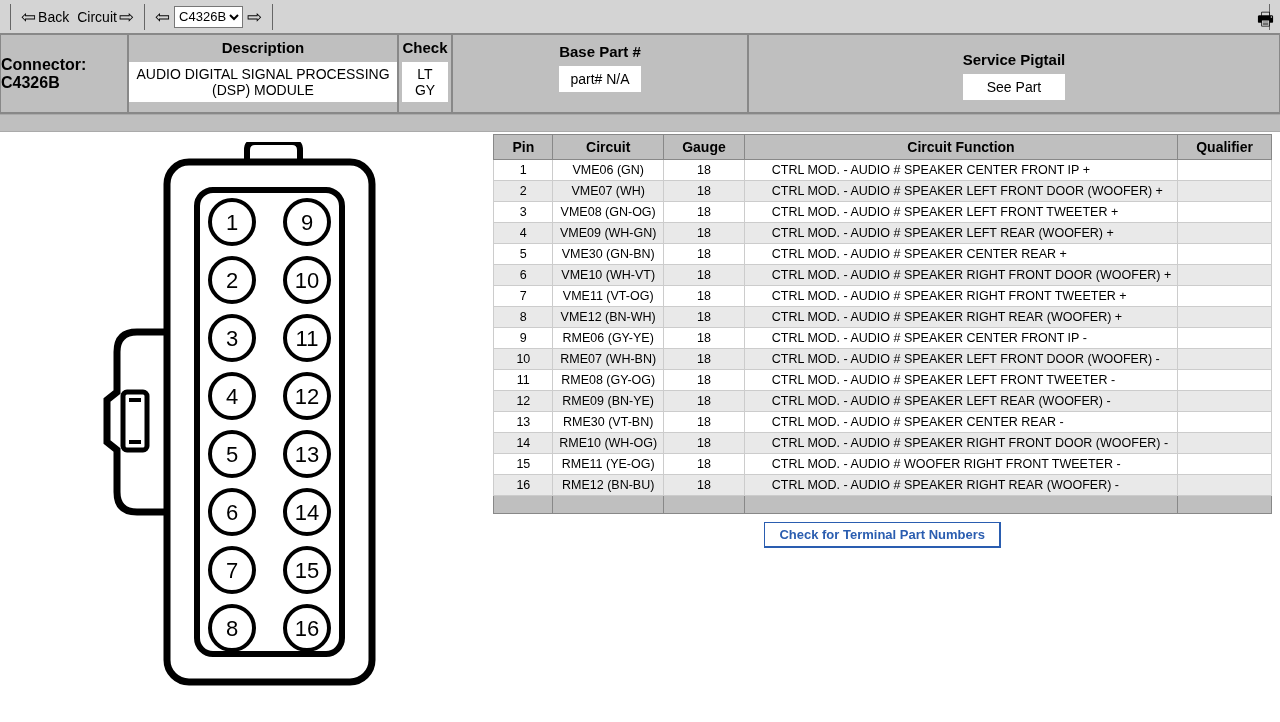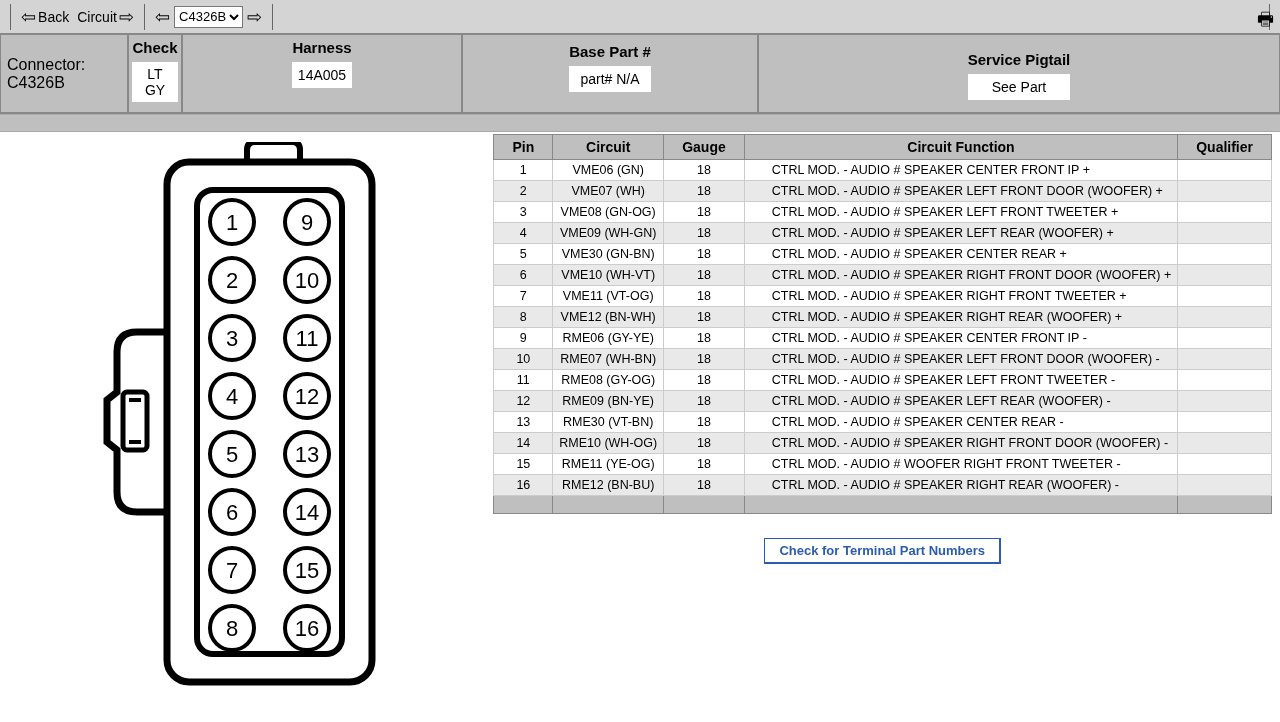--- a/index.html
+++ b/index.html
@@ -82,23 +82,23 @@
     font-size: 14px;
     min-height: 26px;
     display: flex;
     flex-direction: column;
     align-items: center;
     justify-content: center;
   }
   .connector-cell {
     width: 128px;
     background: #bfbfbf;
-    font-weight: normal;
+    font-weight: bold;
     font-size: 16px;
-    padding: 10px 6px;
+    padding: 10px 0;
     border: 1px solid #888;
     display: flex;
     flex-direction: column;
     justify-content: center;
   }
   .col-desc   { flex: 0 0 270px; padding:0;}
   .col-color  { flex: 0 0 54px;  padding:0;}
   .col-harn   { flex: 0 0 280px; padding:0;}
   .col-base   { flex: 0 0 296px; padding:4px;}
   .col-pig    { flex: 1 1 auto;  padding:12px;}
@@ -142,21 +142,21 @@
     border: 1px solid #ccc;
     padding: 3px 6px;
     text-align: center;
     white-space: nowrap;
   }
   table.pins td.func { text-align: left; padding-left: 27px; }
   table.pins tbody tr:nth-child(even) td { background: #e9e9e9; }
   table.pins tfoot td { background: #bfbfbf; height: 18px; border:1px solid #888;}
   .check-btn {
     display: block;
-    margin: 24px auto 0 auto;
+    margin: 8px auto 0 auto;
     background: #fff;
     border: 1px solid #2a5db0;
     border-right-width: 2px;
     border-bottom-width: 2px;
     color: #2a5db0;
     font-weight: bold;
     font-size: 13px;
     padding: 4px 14px;
     cursor: pointer;
   }
@@ -191,33 +191,33 @@
   <span class="print-icon">
     <span>🖶</span>
   </span>
 </div>
 
 <div class="info-row">
   <div class="connector-cell">
     <span>Connector:</span>
     <span>C4326B</span>
   </div>
+  <div class="info-cell col-desc">
+    <div class="stack">
+      <div class="info-label">Description</div>
+      <div class="info-value">AUDIO DIGITAL SIGNAL PROCESSING (DSP) MODULE</div>
+    </div>
+  </div>
   <div class="info-cell col-color">
     <div class="stack">
       <div class="info-label">Check</div>
       <div class="info-value">
         <span>LT</span>
         <span>GY</span>
       </div>
-    </div>
-  </div>
-  <div class="info-cell col-harn">
-    <div class="stack">
-      <div class="info-label">Harness</div>
-      <div class="info-value">14A005</div>
     </div>
   </div>
   <div class="info-cell col-base">
     <div class="stack">
       <div class="info-label">Base Part #</div>
       <div class="info-value">part# N/A</div>
     </div>
   </div>
   <div class="info-cell col-pig">
     <div class="stack">

